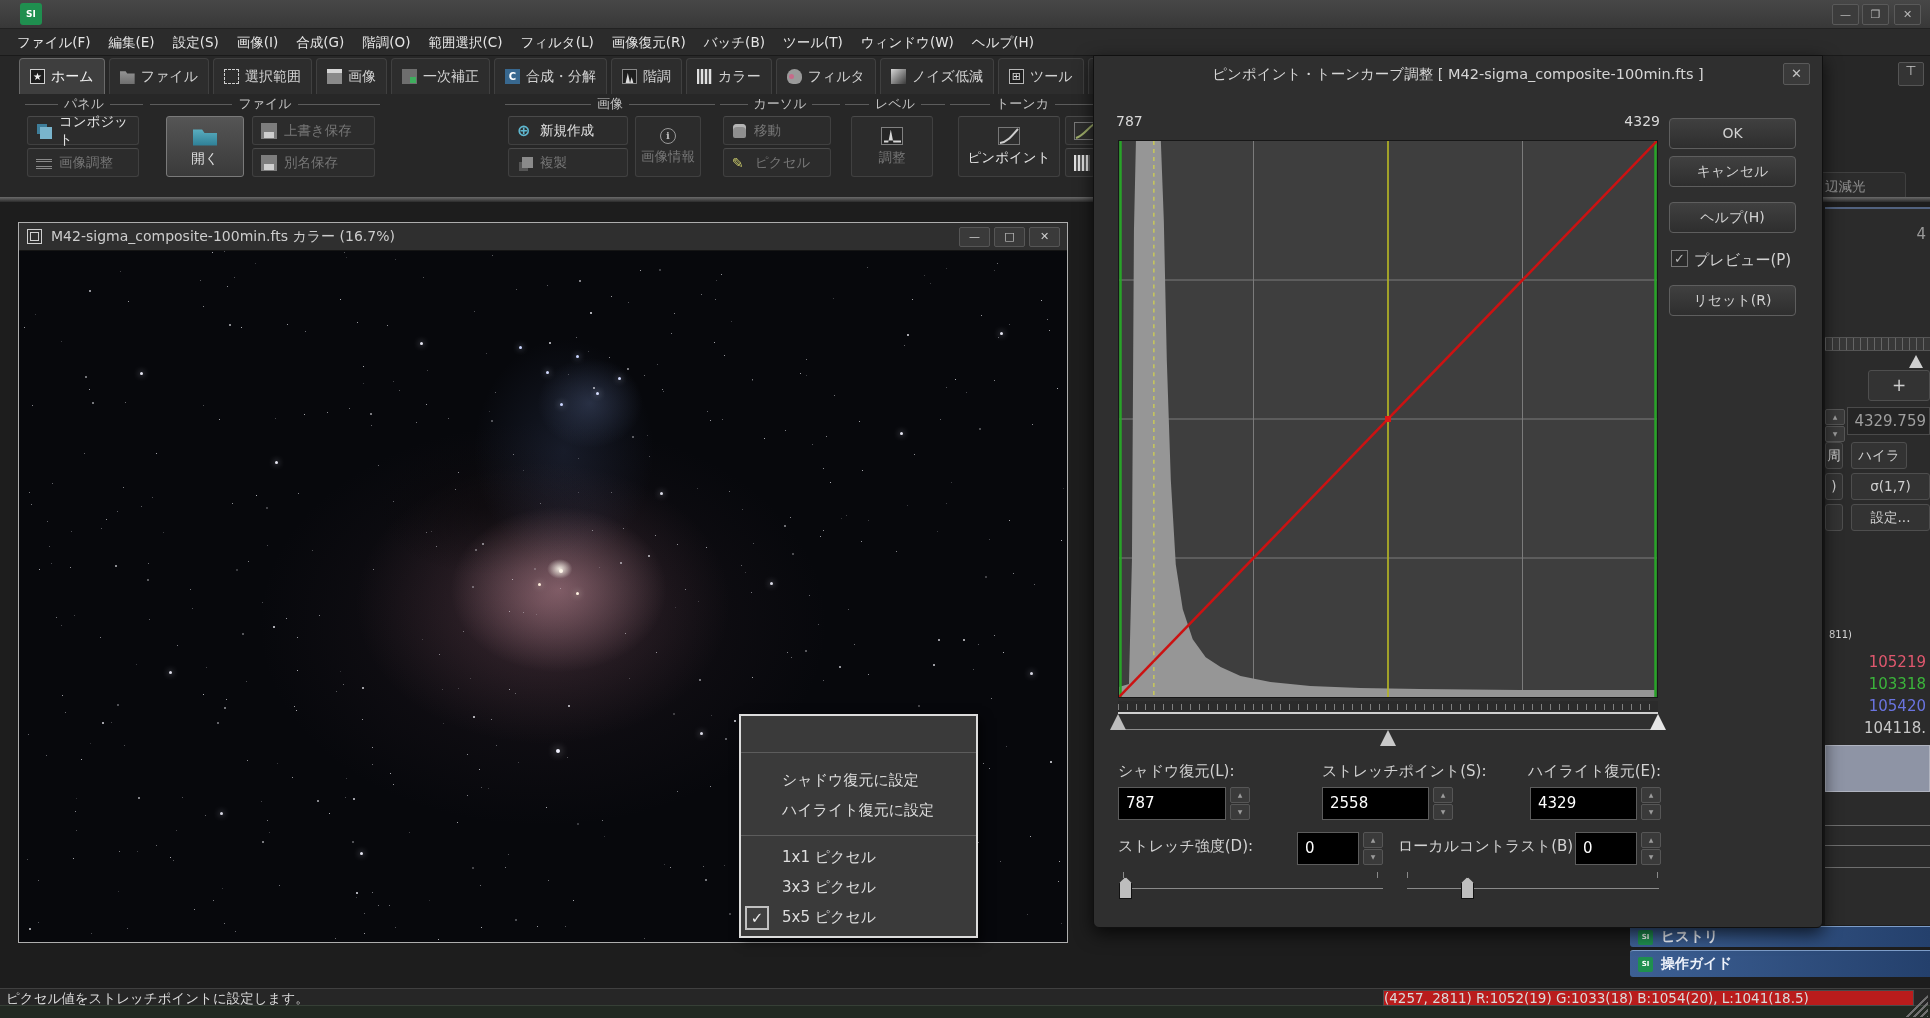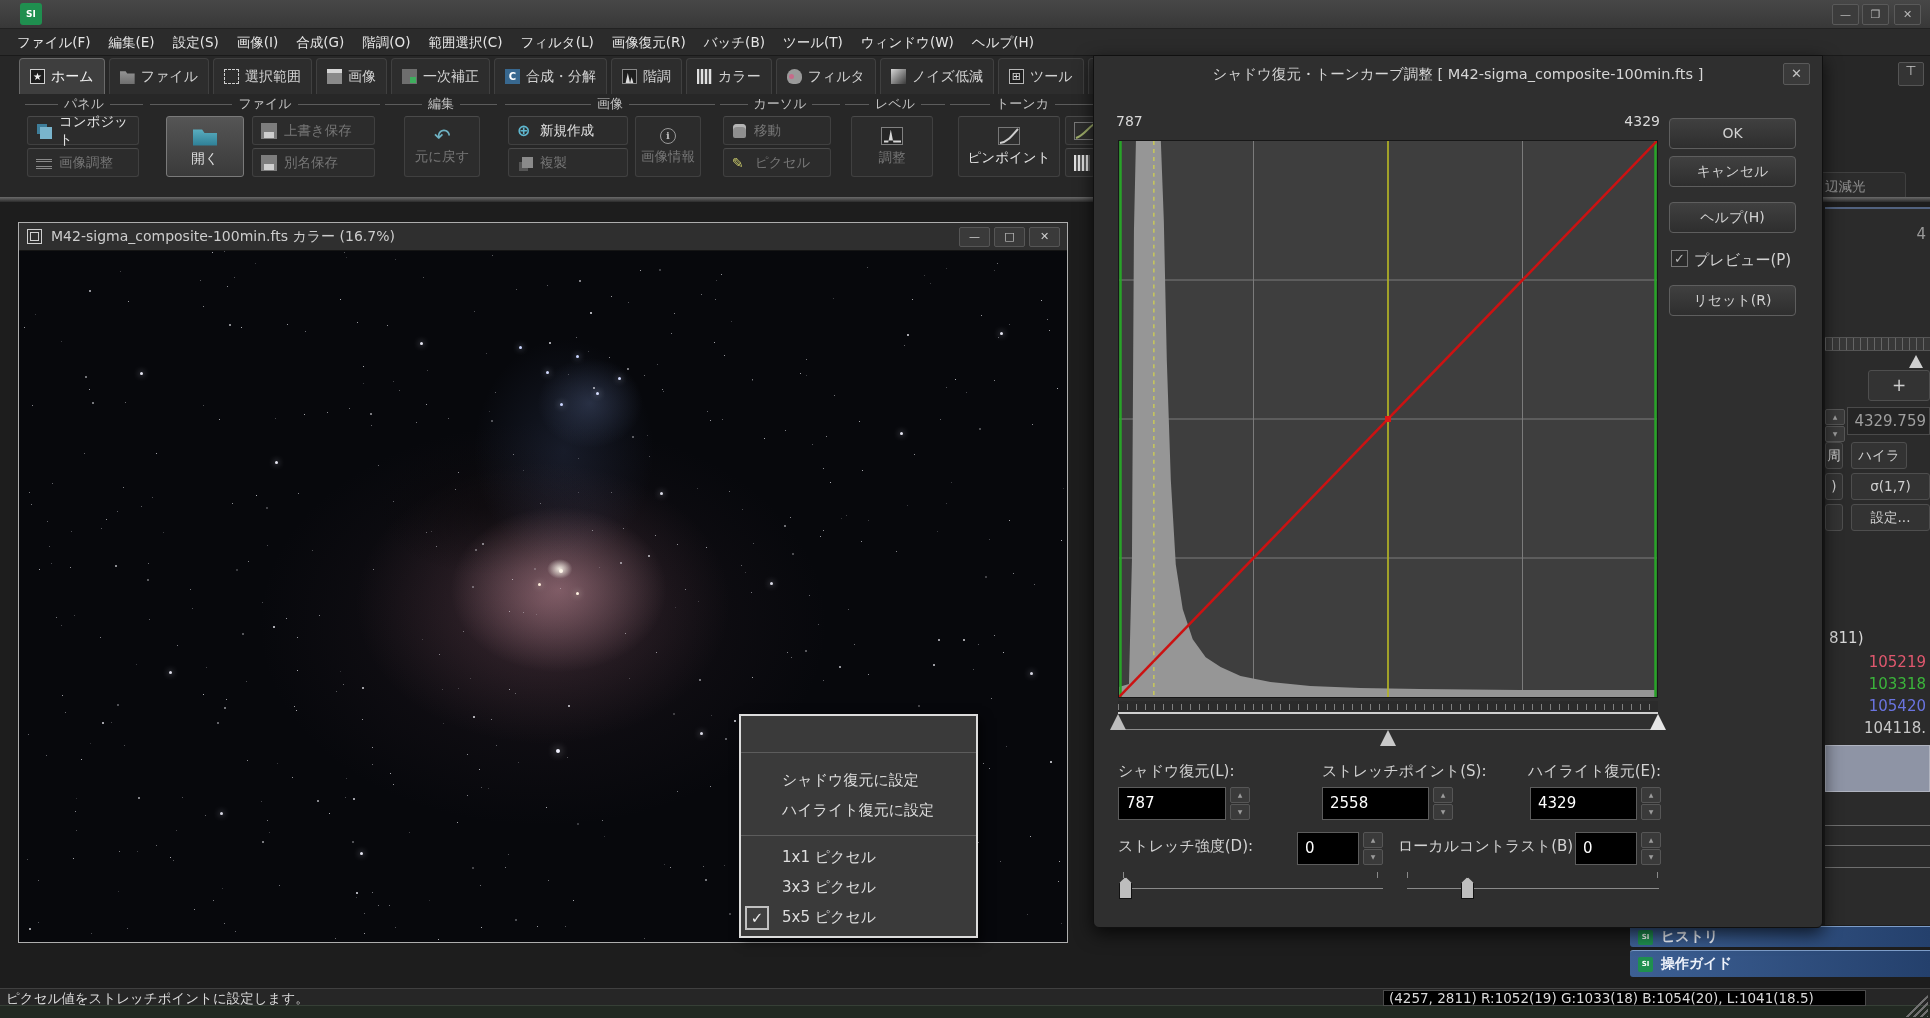--- a/index.html
+++ b/index.html
@@ -161,22 +161,22 @@
   .bluebar { position:absolute; left:1630px; width:300px; background:linear-gradient(90deg,#3d6094,#24406c);
     border-top:1px solid #7d9dc9; border-radius:3px 0 0 3px; display:flex; align-items:center; gap:8px;
     padding-left:8px; color:#eef2fa; font-size:14px; font-weight:bold; z-index:8; }
   .si-mini { width:15px; height:15px; background:#1f8f4f; border-radius:2px; color:#fff; font-size:7px;
     font-weight:bold; text-align:center; line-height:15px; flex:none; }
 
   
   #statusbar { left:0; top:988px; width:1930px; height:30px; background:#262626; border-top:1px solid #404040; z-index:60; }
   #status-green { position:absolute; left:0; top:16px; width:1930px; height:14px; background:#222922; border-top:1px solid #363f36; }
   #status-left { position:absolute; left:6px; top:1px; font-size:13.5px; color:#dadada; }
-  #status-right { position:absolute; left:1383px; top:1px; width:483px; height:16px; border:1px solid #4a4a4a;
-    font-size:13.5px; color:#dadada; line-height:14px; padding-left:5px; background:#000000; }
+  #status-right { position:absolute; left:1383px; top:1px; width:531px; height:16px; border:1px solid #4a4a4a;
+    font-size:13.5px; color:#dadada; line-height:14px; background:#b91c1c; }
   #grip { position:absolute; right:2px; top:6px; width:26px; height:22px;
     background:repeating-linear-gradient(135deg,transparent 0 3px,#707070 3px 5px);
     clip-path:polygon(100% 0,100% 100%,0 100%); }
 </style>
 </head>
 <body>
 
 <div id="root">
 
   <div class="abs" id="titlebar">
@@ -277,29 +277,20 @@
       <div class="rbtn dis" style="left:102px;top:20px;width:123px">
           <span class="bicon i-save"></span>
           <span>上書き保存</span>
         </div>
       <div class="rbtn dis" style="left:102px;top:52px;width:123px">
           <span class="bicon i-save"></span>
           <span>別名保存</span>
         </div>
     </div>
 
-    <div class="rgroup" style="left:385px;width:112px">
-      <div class="glabel">
-          <span>編集</span>
-        </div>
-      <div class="rbtn big dis" style="left:19px;top:20px;width:76px;height:61px">
-          <span class="bicon i-undo">↶</span>
-          <span>元に戻す</span>
-        </div>
-    </div>
 
     <div class="rgroup" style="left:505px;width:210px">
       <div class="glabel">
           <span>画像</span>
         </div>
       <div class="rbtn" style="left:3px;top:20px;width:120px">
           <span class="bicon i-new">⊕</span>
           <span>新規作成</span>
         </div>
       <div class="rbtn dis" style="left:3px;top:52px;width:120px">
@@ -828,21 +819,21 @@
     <div class="ctx-item" style="top:50px">シャドウ復元に設定</div>
     <div class="ctx-item" style="top:80px">ハイライト復元に設定</div>
     <div class="ctx-sep" style="top:119px"></div>
     <div class="ctx-item" style="top:127px">1x1 ピクセル</div>
     <div class="ctx-item" style="top:157px">3x3 ピクセル</div>
     <div class="ctx-item" style="top:187px">5x5 ピクセル</div>
     <div class="ctx-check">✓</div>
   </div>
 
   <div class="abs" id="dialog">
-    <div id="dlg-title">シャドウ復元・トーンカーブ調整 [ M42-sigma_composite-100min.fts ]</div>
+    <div id="dlg-title">ピンポイント・トーンカーブ調整 [ M42-sigma_composite-100min.fts ]</div>
     <div id="dlg-close">✕</div>
 
     <span class="hist-lab" style="left:22px">787</span>
     <span class="hist-lab" style="left:500px;width:66px;text-align:right">4329</span>
 
     <div id="plot">
       <svg width="100%" height="100%" viewBox="0 0 540 558" preserveAspectRatio="none">
         <rect x="0" y="0" width="540" height="558" fill="#3e3e3e"></rect>
         <g stroke="#8c8c8c" stroke-width="1" opacity="0.8">
           <line x1="135" y1="0" x2="135" y2="558"></line>
@@ -925,21 +916,21 @@
         <div>▲</div>
         <div>▼</div>
       </div>
     <div class="abs" style="left:22px;top:198px;width:83px;height:28px;background:#252525;border:1px solid #4a4a4a;color:#9f9f9f;font-size:15px;line-height:26px;text-align:right;padding-right:3px">4329.759</div>
     <div class="rp-btn" style="left:0;top:233px;width:18px;height:27px;line-height:25px;overflow:hidden">周</div>
     <div class="rp-btn" style="left:26px;top:233px;width:56px;height:27px;line-height:25px">ハイライ</div>
     <div class="rp-btn" style="left:0;top:264px;width:18px;height:27px;line-height:25px;overflow:hidden">)</div>
     <div class="rp-btn" style="left:26px;top:264px;width:79px;height:27px;line-height:25px">σ(1,7)</div>
     <div class="rp-btn" style="left:0;top:295px;width:18px;height:27px"></div>
     <div class="rp-btn" style="left:26px;top:295px;width:79px;height:27px;line-height:25px">設定...</div>
-    <span class="abs" style="left:4px;top:420px;font-size:15px;color:#d8d8d8">811)</span>
+    <span class="abs" style="left:4px;top:420px;font-size:10px;color:#d8d8d8">811)</span>
     <span class="rp-val" style="top: 444px; color: rgb(224, 88, 110);">105219</span>
     <span class="rp-val" style="top: 466px; color: rgb(59, 180, 59);">103318</span>
     <span class="rp-val" style="top: 488px; color: rgb(106, 116, 224);">105420</span>
     <span class="rp-val" style="top: 510px; color: rgb(200, 200, 200);">104118.</span>
     <div class="abs" style="left:0;top:536px;width:105px;height:47px;background:#8e94a5;border:1px solid #b0b4c0"></div>
     <div class="abs" style="left:0;top:616px;width:105px;height:1px;background:#6f6f6f"></div>
     <div class="abs" style="left:0;top:636px;width:105px;height:1px;background:#6f6f6f"></div>
     <div class="abs" style="left:0;top:658px;width:105px;height:1px;background:#6f6f6f"></div>
   </div>
 

